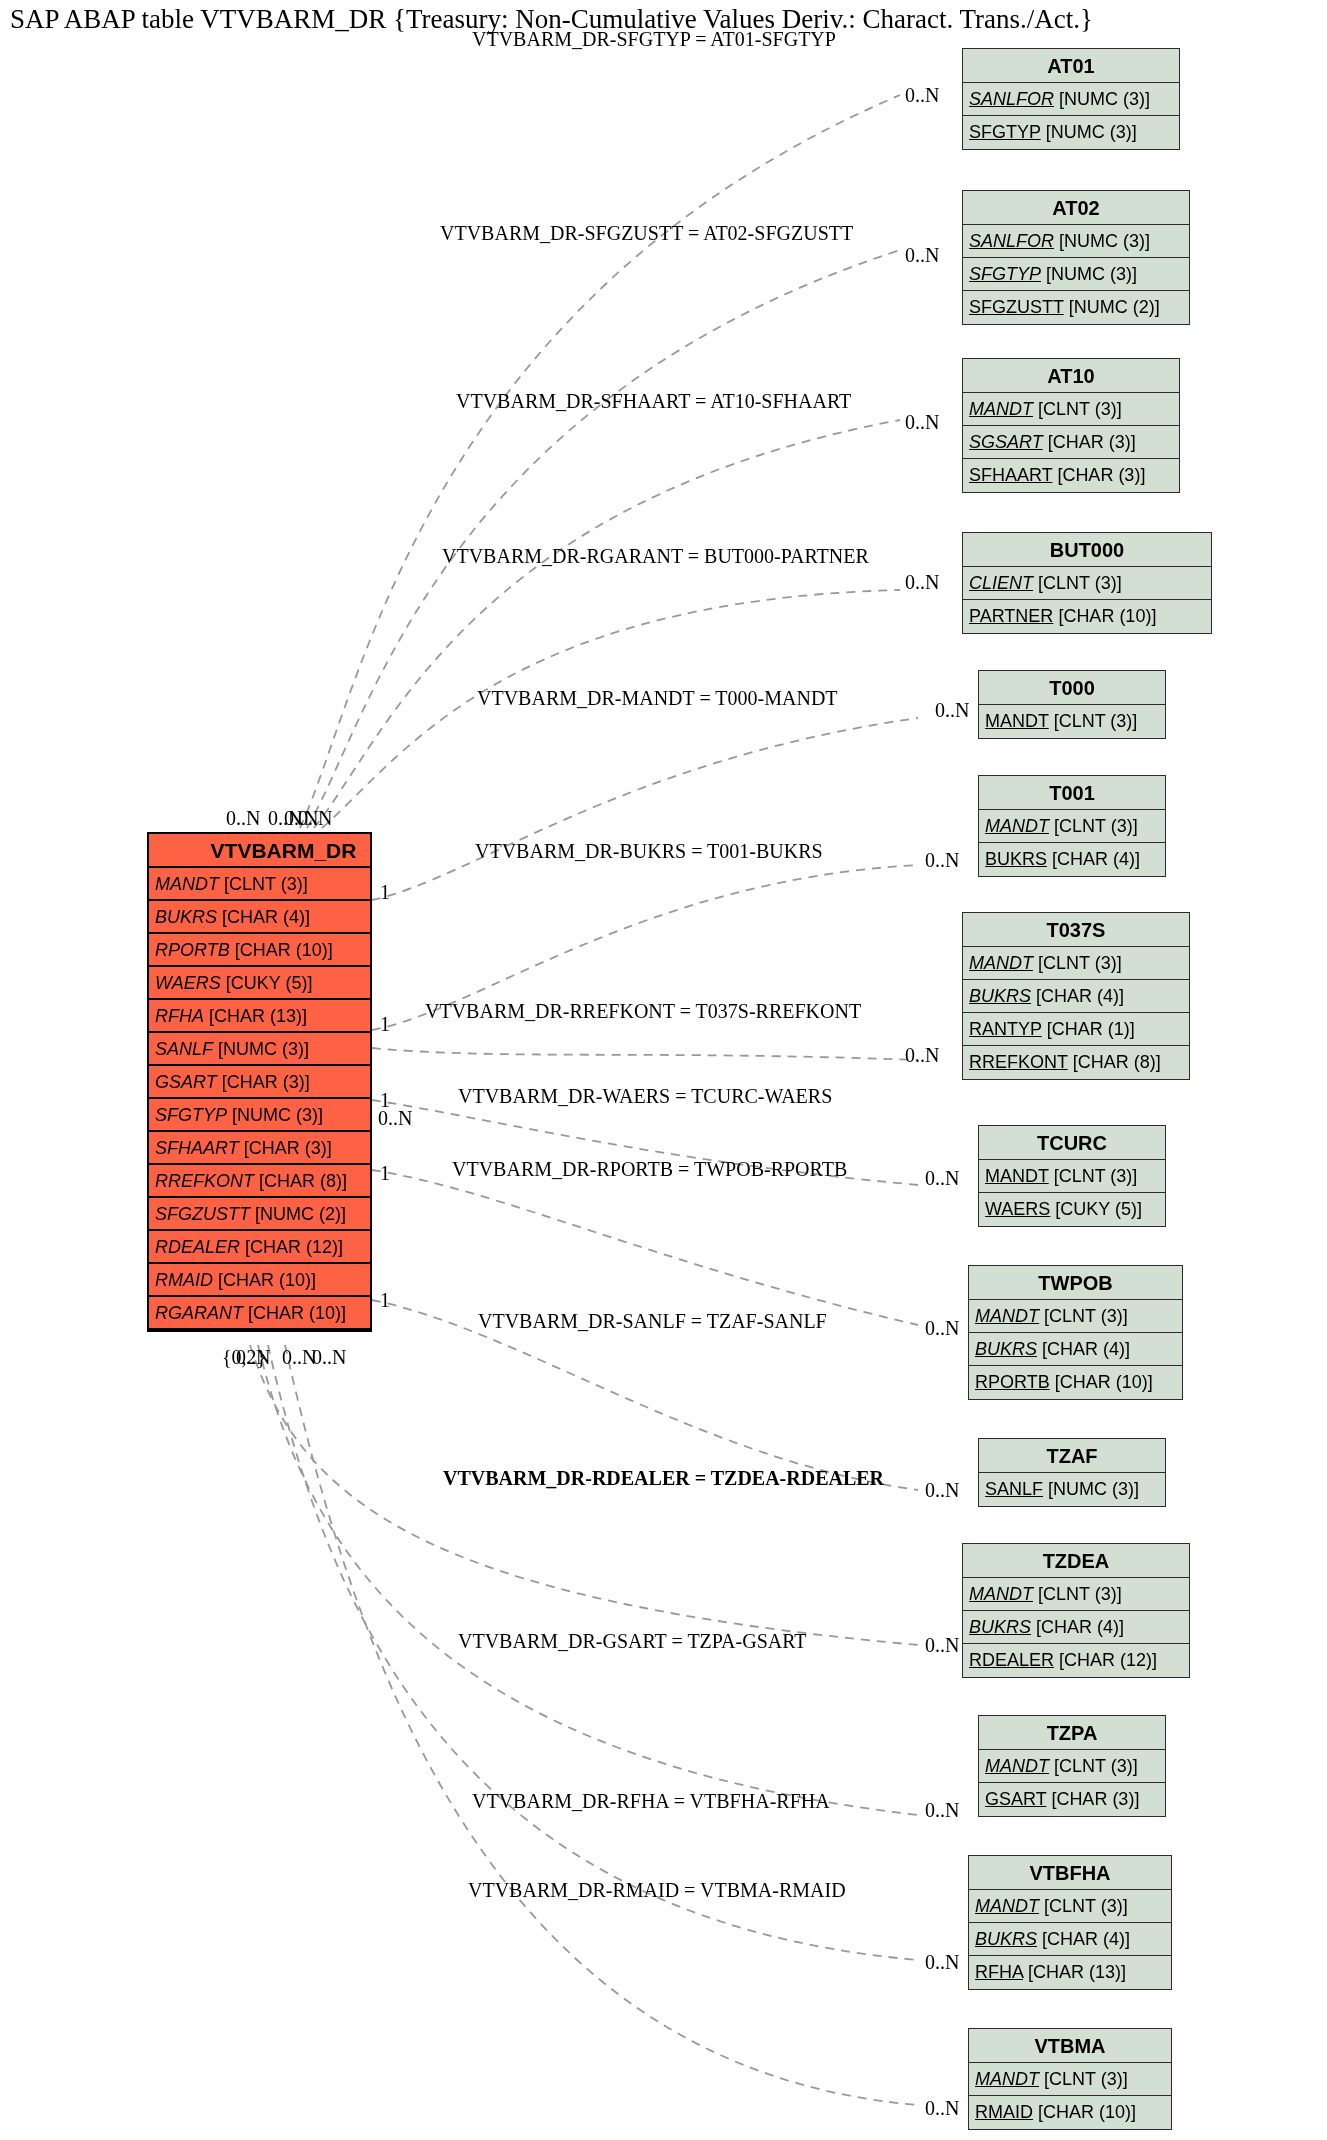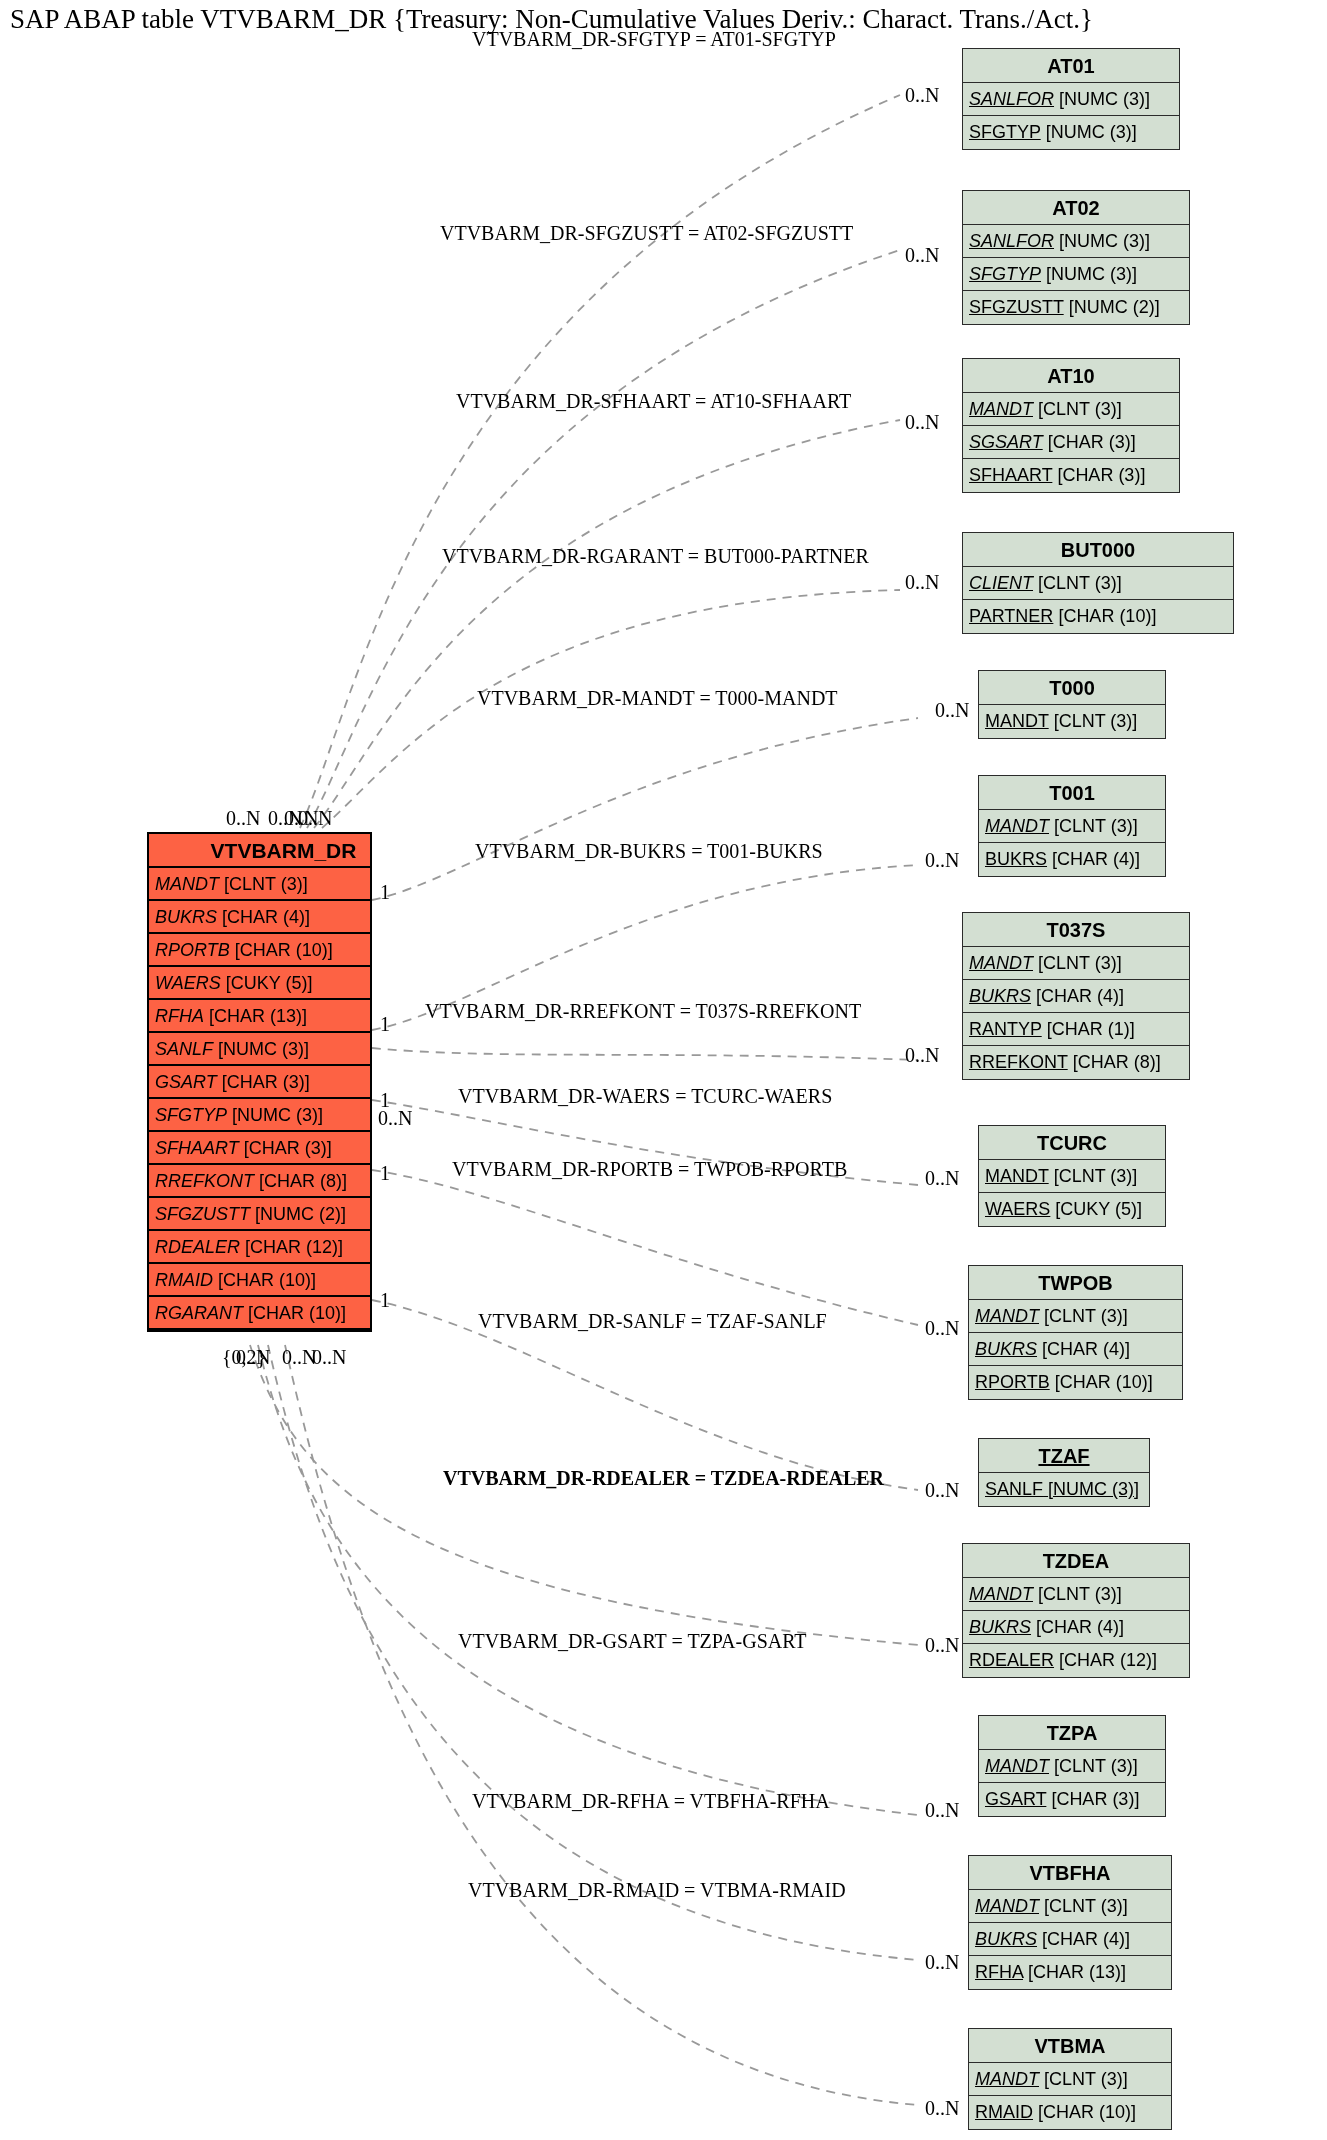--- a/index.html
+++ b/index.html
@@ -286,21 +286,21 @@
     <div class="ent-row">
       <span class="fname key">SGSART</span>
       <span class="ftype">[CHAR (3)]</span>
     </div>
     <div class="ent-row">
       <span class="fname">SFHAART</span>
       <span class="ftype">[CHAR (3)]</span>
     </div>
   </div>
 
-  <div class="entity" style="left:962px; top:532px; width:272px;">
+  <div class="entity" style="left:962px; top:532px; width:250px;">
     <div class="ent-title">BUT000</div>
     <div class="ent-row">
       <span class="fname key">CLIENT</span>
       <span class="ftype">[CLNT (3)]</span>
     </div>
     <div class="ent-row">
       <span class="fname">PARTNER</span>
       <span class="ftype">[CHAR (10)]</span>
     </div>
   </div>
@@ -366,21 +366,21 @@
     <div class="ent-row">
       <span class="fname key">BUKRS</span>
       <span class="ftype">[CHAR (4)]</span>
     </div>
     <div class="ent-row">
       <span class="fname">RPORTB</span>
       <span class="ftype">[CHAR (10)]</span>
     </div>
   </div>
 
-  <div class="entity" style="left:978px; top:1438px; width:172px;text-decoration:underline;">
+  <div class="entity" style="left:978px; top:1438px; width:188px;">
     <div class="ent-title">TZAF</div>
     <div class="ent-row">
       <span class="fname">SANLF</span>
       <span class="ftype">[NUMC (3)]</span>
     </div>
   </div>
 
   <div class="entity" style="left:962px; top:1543px; width:228px;">
     <div class="ent-title">TZDEA</div>
     <div class="ent-row">

